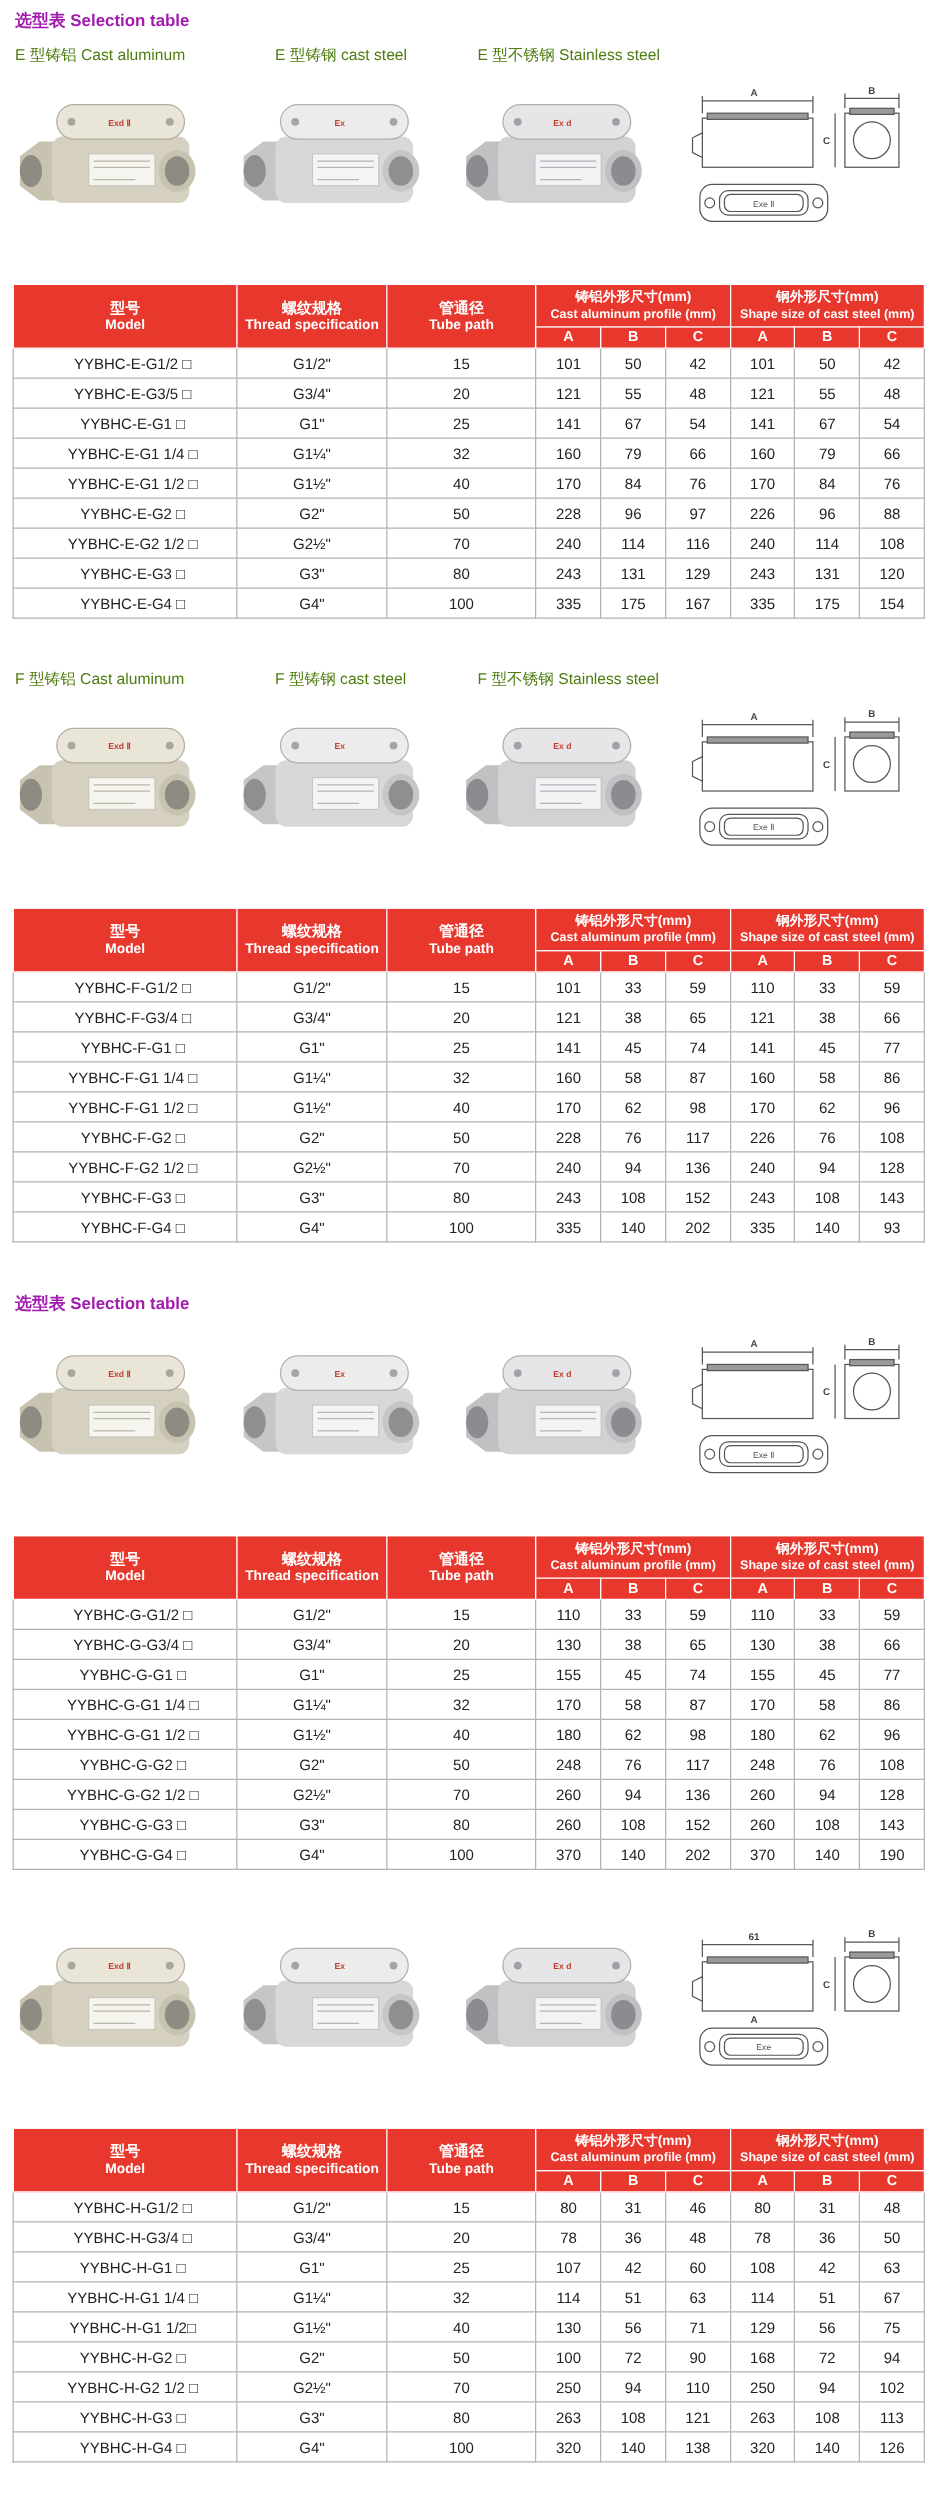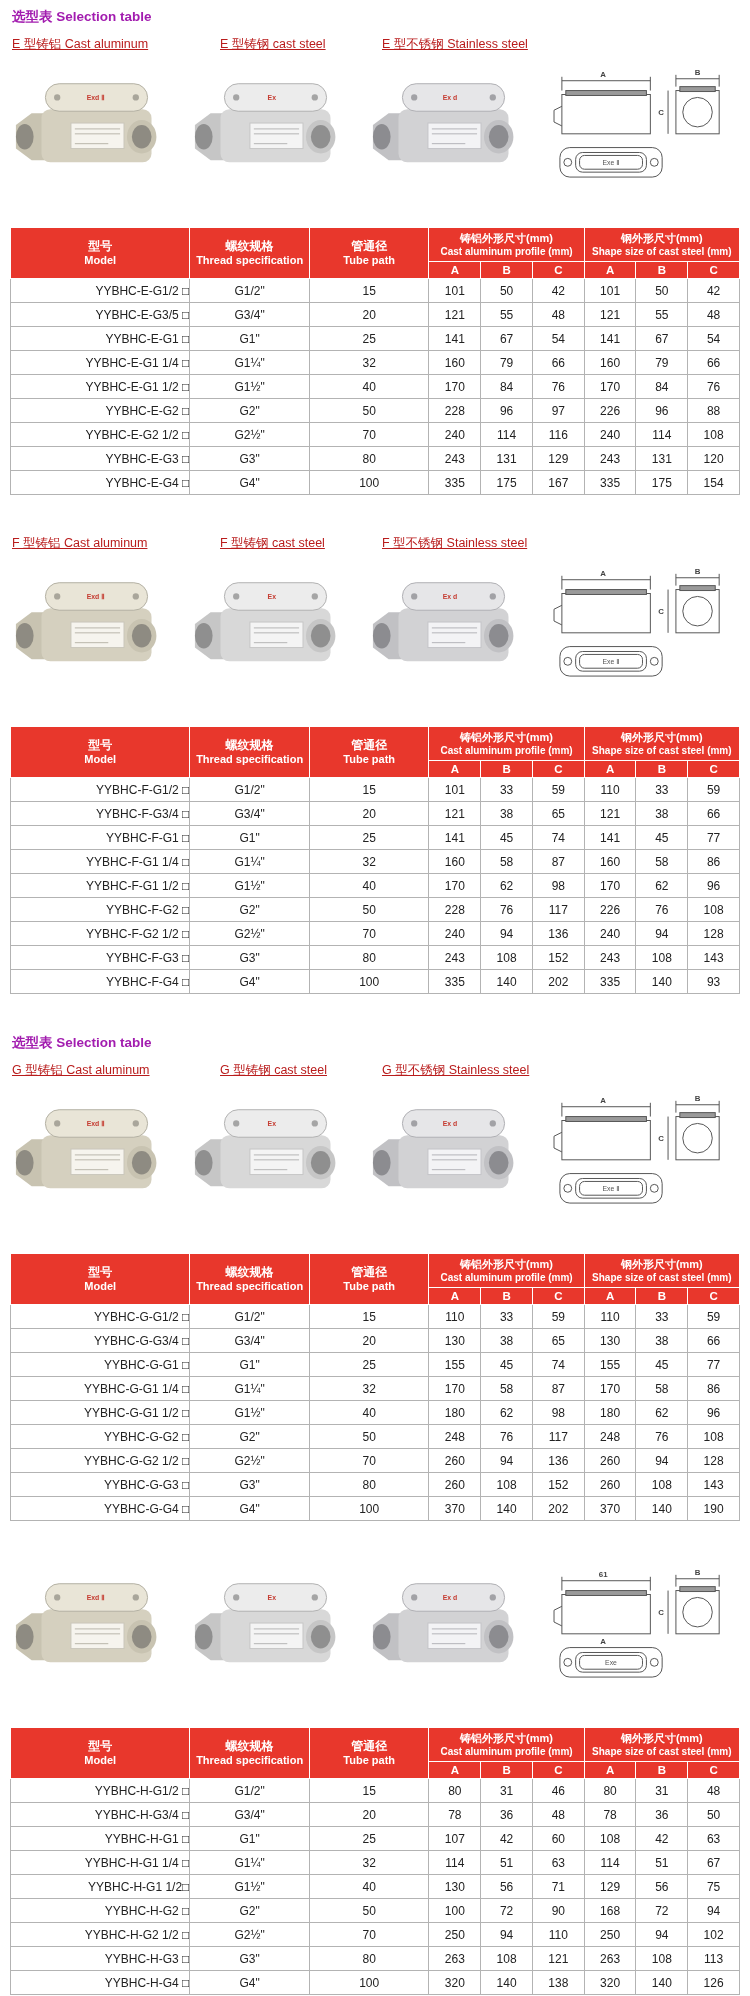--- a/index.html
+++ b/index.html
@@ -2,37 +2,37 @@
 <html style="--red: #e8372c;"><head>
 <meta charset="utf-8">
 <style>
   :root { --red:#e8372c; --line:#b3b3b3; --txt:#222; }
   * { box-sizing:border-box; }
   body { margin:0; background:#fff; font-family:"Liberation Sans", sans-serif; }
   .page { width:750px; height:1996px; overflow:hidden; padding:8px 10px 0; background:#fff; }
   .section { margin-top:40px; }
   .section:first-child { margin-top:0; }
   .sec-heading { font-size:13.5px; font-weight:bold; color:#a21caf; margin:0 2px 10px; }
-  .variant-row { display:flex; font-size:12.5px; color:#b91c1c; margin:0 0 8px 2px;text-decoration:underline; }
+  .variant-row { display:flex; font-size:12.5px; color:#4d7c0f; margin:0 0 8px 2px; }
   .variant-row .v1 { width:208px; }
   .variant-row .v2 { width:162px; }
   .photos { display:flex; align-items:flex-end; margin-bottom:46px; height:120px; }
   .photo-box { width:180px; }
   .photo-box svg, .drawing-box svg { display:block; }
   .drawing-box { width:196px; margin-left:auto; }
   table { width:100%; border-collapse:collapse; table-layout:fixed; }
   thead th { background:var(--red); color:#fff; border:1px solid #fff; padding:0; vertical-align:middle; }
   .zh { font-size:12px; font-weight:bold; line-height:1.3; }
   .en { font-size:11px; font-weight:bold; line-height:1.2; }
   th.grp { height:34px; }
   th.grp .zh { font-size:11px; }
   th.grp .en { font-size:10px; }
   th.sub { height:17px; font-size:11.5px; font-weight:bold; }
   tbody td { height:24px; border:1px solid var(--line); font-size:12px; color:var(--txt); text-align:center; padding:0; background:#fff; }
-  tbody td.model { text-align:right; padding-left:12px; }
+  tbody td.model { text-align:center; padding-left:12px; }
   .mark { font-size:7px; font-weight:bold; }
   .dimtxt { font-size:8px; fill:#444; font-weight:bold; }
   .platetxt { font-size:7px; fill:#555; }
 </style>
 </head>
 <body>
 
 <div class="page">
   <div id="sections">
   <div class="section">
@@ -520,25 +520,20 @@
     <td>335</td>
     <td>140</td>
     <td>93</td>
   </tr>
 </tbody>
     </table>
   </div>
 
   <div class="section">
     <div class="sec-heading">选型表 Selection table</div>
-    <div class="variant-row">
-      <span class="v1">G 型铸铝 Cast aluminum</span>
-      <span class="v2">G 型铸钢 cast steel</span>
-      <span class="v3">G 型不锈钢 Stainless steel</span>
-    </div>
     <div class="photos">
       <div class="photo-box">
         <svg viewBox="0 0 175 115" width="172" height="113">
           <polygon points="6,58 22,46 40,46 40,94 22,94 6,82" fill="#c8c3b1"></polygon>
           <ellipse cx="15" cy="70" rx="9" ry="13" fill="#8e8b82"></ellipse>
           <rect x="32" y="42" width="112" height="54" rx="9" fill="#d5d0bf"></rect>
           <ellipse cx="134" cy="70" rx="15" ry="17" fill="#c8c3b1"></ellipse>
           <ellipse cx="134" cy="70" rx="10" ry="12" fill="#8e8b82"></ellipse>
           <rect x="36" y="16" width="104" height="28" rx="14" stroke="#b3afa2" fill="#e9e5d7"></rect>
           <circle cx="48" cy="30" r="3.2" fill="#a9a69b"></circle>

